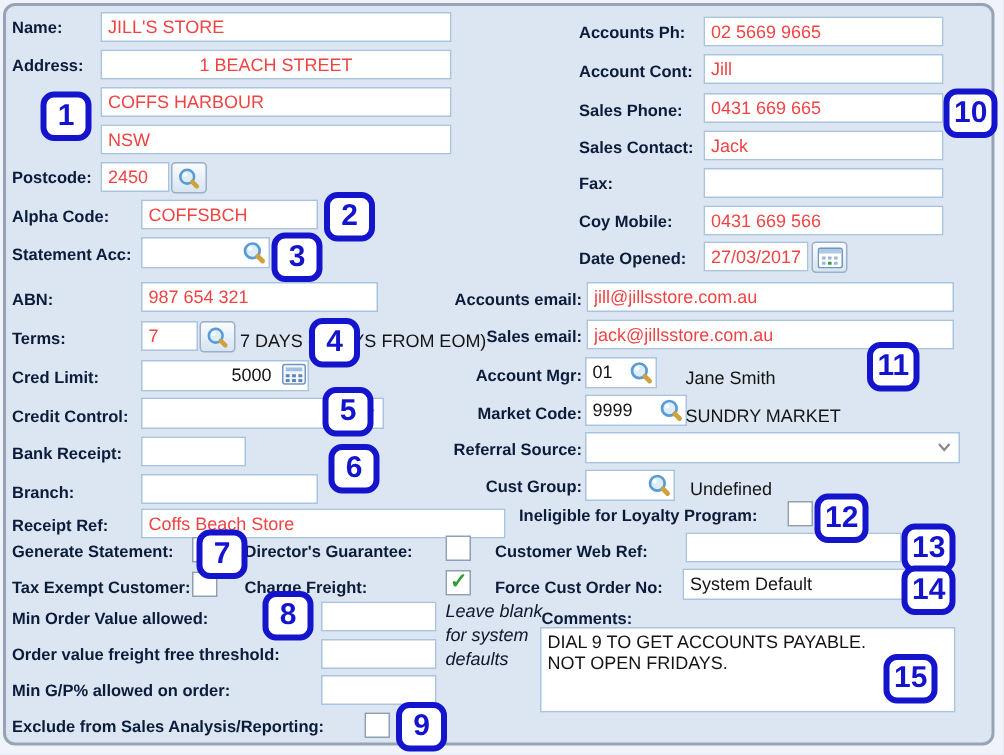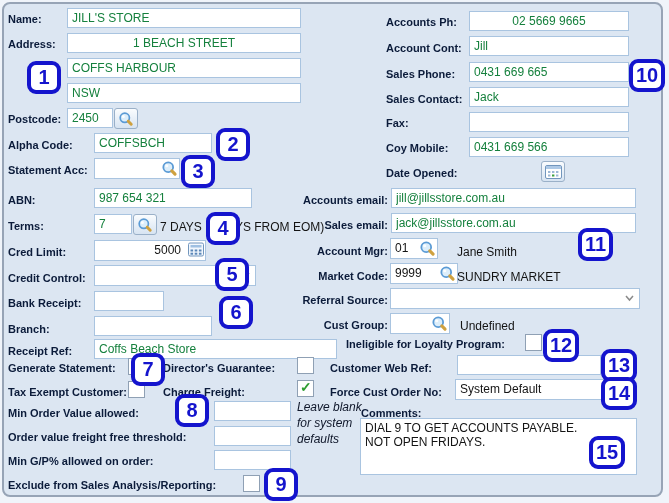--- a/index.html
+++ b/index.html
@@ -3,21 +3,21 @@
 <meta charset="utf-8">
 <style>
   html,body{margin:0;padding:0;}
   body{background:#f0f4fa;font-family:"Liberation Sans",sans-serif;}
   .stage{position:relative;width:669px;height:503px;background:#f0f4fa;overflow:hidden;}
   .panel{position:absolute;left:2px;top:2px;width:661px;height:495px;background:#dce6f2;
          border:2px solid #97a4b6;border-radius:8px;box-sizing:border-box;}
   .lbl{position:absolute;font-size:11px;font-weight:bold;color:#0b1b3a;white-space:nowrap;z-index:1;}
   .lbl.r{text-align:right;}
   .inp{position:absolute;height:20px;border:1px solid #a9c4e0;background:#fff;
-       font-family:"Liberation Sans",sans-serif;font-size:12px;color:#15803d;
+       font-family:"Liberation Sans",sans-serif;font-size:12px;color:#ef4444;
        padding:0 4px;box-sizing:border-box;z-index:1;outline:none;}
   .fieldbox{position:absolute;height:21px;border:1px solid #a9c4e0;background:#fff;
        font-size:12px;color:#141414;line-height:19px;padding:0 4px;box-sizing:border-box;z-index:1;}
   .fieldbox .lens-in{position:absolute;right:1px;top:1px;}
   .disp{position:absolute;font-size:12px;color:#141414;white-space:nowrap;z-index:1;}
   .iconbtn{position:absolute;width:24px;height:21px;border:1px solid #9ab0c8;border-radius:3px;
        background:linear-gradient(#fafcfe,#d7e4f2);display:flex;align-items:center;justify-content:center;
        box-sizing:border-box;z-index:1;padding:0;}
   .checkbox{position:absolute;width:15px;height:15px;background:#fff;border:1px solid #8fa0b4;
        box-sizing:content-box;z-index:1;}
@@ -139,33 +139,34 @@
   <div class="lbl" style="left:8px;top:431px">Order value freight free threshold:</div>
   <input class="inp" style="left: 214px; top: 426px; width: 77px;" value="">
   <div class="lbl" style="left:8px;top:455px">Min G/P% allowed on order:</div>
   <input class="inp" style="left: 214px; top: 450px; width: 77px;" value="">
   <div class="hint" style="left:297px;top:399px">Leave blank for system defaults</div>
 
   <div class="lbl" style="left:8px;top:479px">Exclude from Sales Analysis/Reporting:</div>
   <div class="checkbox" style="left:243px;top:475px"></div>
 
   <div class="lbl" style="left:386px;top:16px">Accounts Ph:</div>
-  <input class="inp" style="left: 469px; top: 11px; width: 160px; text-align: center;" value="02 5669 9665">
+  <input class="inp" style="left: 469px; top: 11px; width: 160px;" value="02 5669 9665">
   <div class="lbl" style="left:386px;top:42px">Account Cont:</div>
   <input class="inp" style="left: 469px; top: 36px; width: 160px;" value="Jill">
   <div class="lbl" style="left:386px;top:68px">Sales Phone:</div>
   <input class="inp" style="left: 469px; top: 62px; width: 160px;" value="0431 669 665">
   <div class="lbl" style="left:386px;top:93px">Sales Contact:</div>
   <input class="inp" style="left: 469px; top: 87px; width: 160px;" value="Jack">
   <div class="lbl" style="left:386px;top:117px">Fax:</div>
   <input class="inp" style="left: 469px; top: 112px; width: 160px;" value="">
   <div class="lbl" style="left:386px;top:142px">Coy Mobile:</div>
   <input class="inp" style="left: 469px; top: 137px; width: 160px;" value="0431 669 566">
 
   <div class="lbl" style="left:386px;top:167px">Date Opened:</div>
+  <input class="inp" style="left: 469px; top: 161px; width: 70px;" value="27/03/2017">
   <button class="iconbtn" style="left:541px;top:161px">
     <svg width="17" height="15" viewBox="0 0 17 15">
         <rect x="0.5" y="1.5" width="16" height="13" rx="1.5" fill="#fff" stroke="#7296bd"></rect>
         <rect x="1" y="2" width="15" height="3" fill="#aec9e6"></rect>
         <g fill="#9db8d6">
           <rect x="3" y="7" width="2.4" height="2"></rect>
           <rect x="7" y="7" width="2.4" height="2"></rect>
           <rect x="11" y="7" width="2.4" height="2"></rect>
           <rect x="3" y="10.5" width="2.4" height="2"></rect>
           <rect x="11" y="10.5" width="2.4" height="2"></rect>

